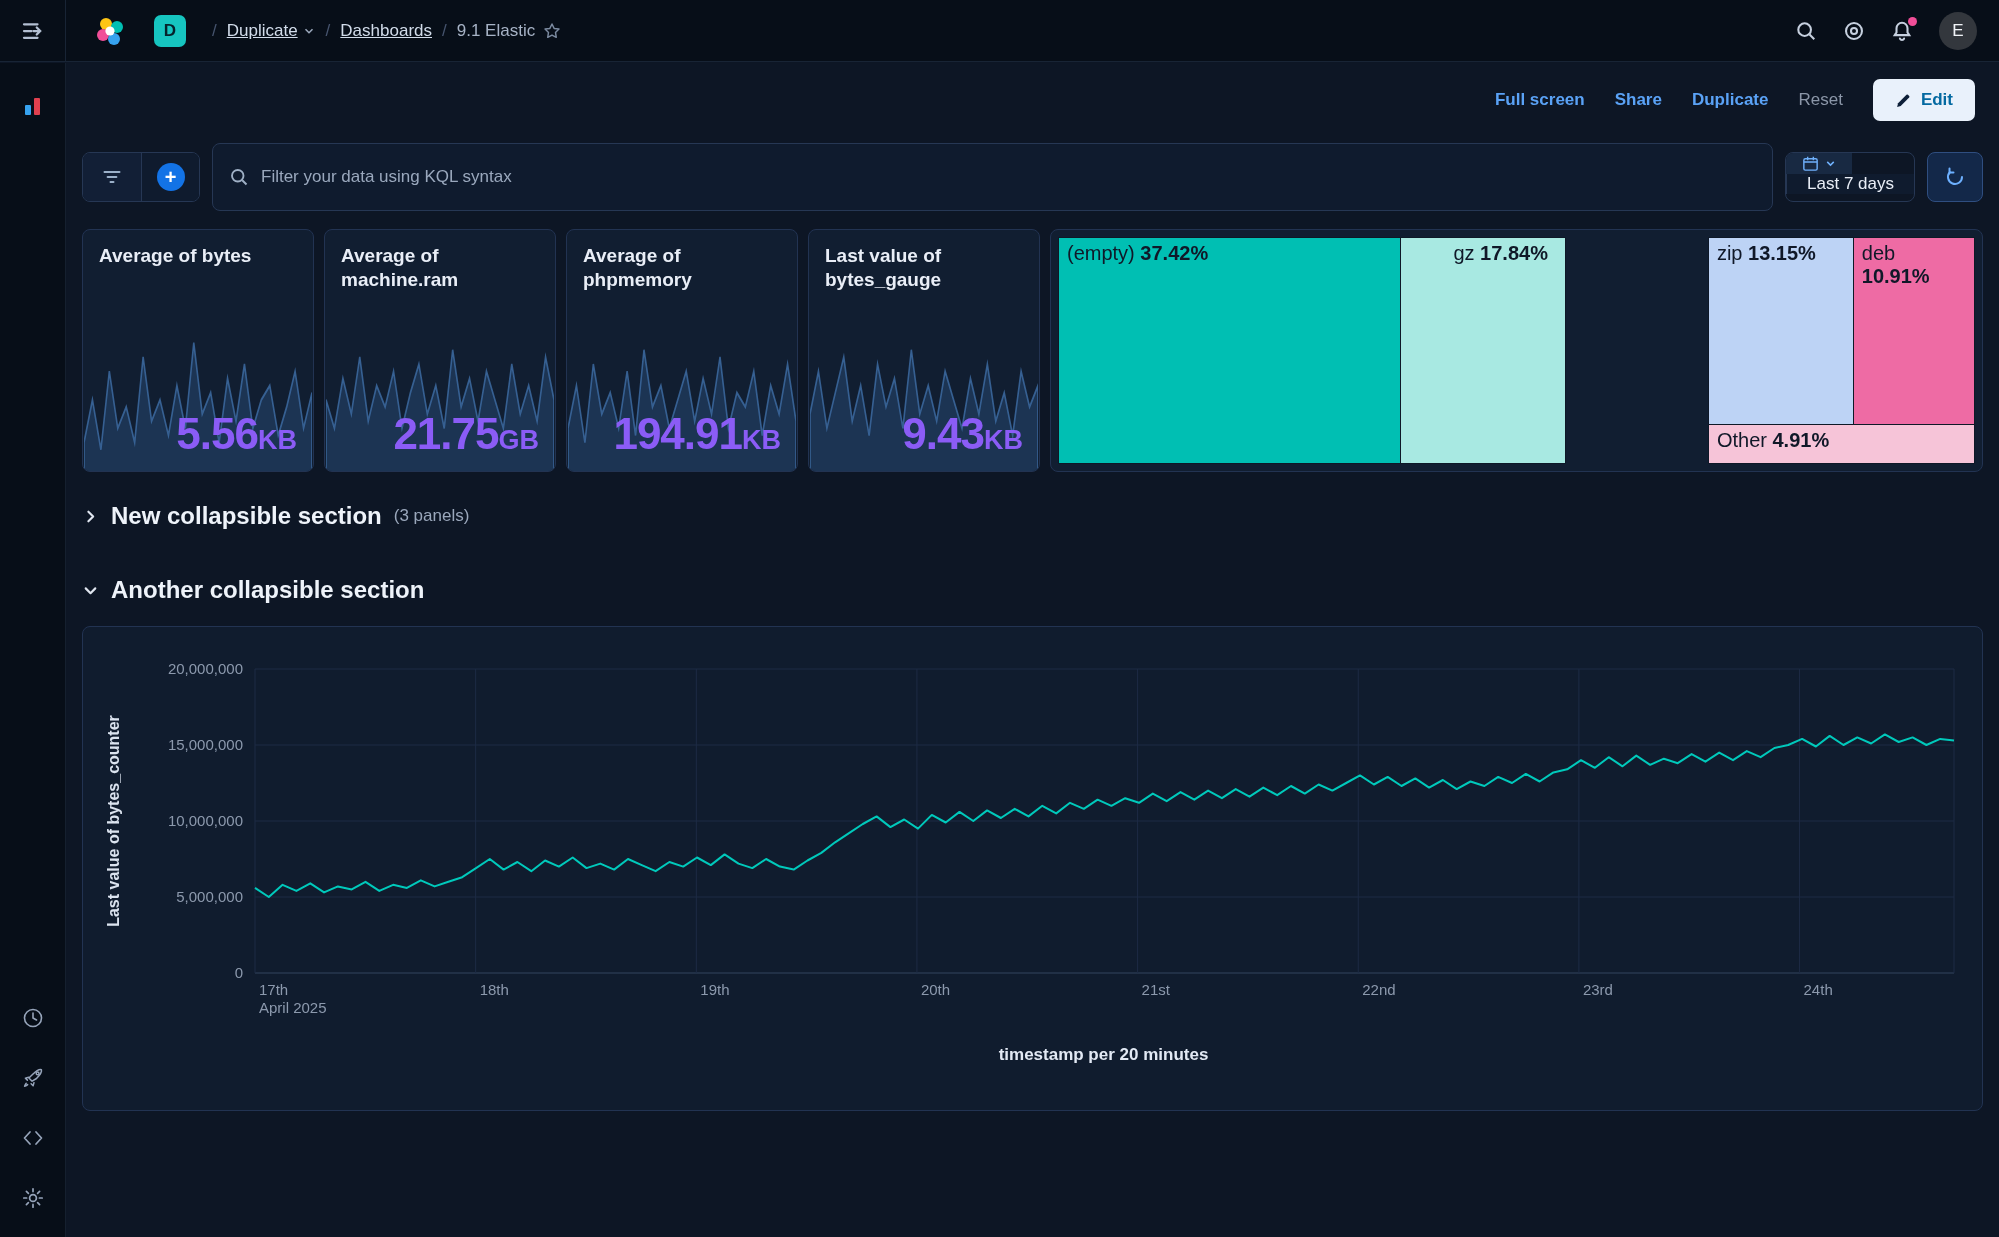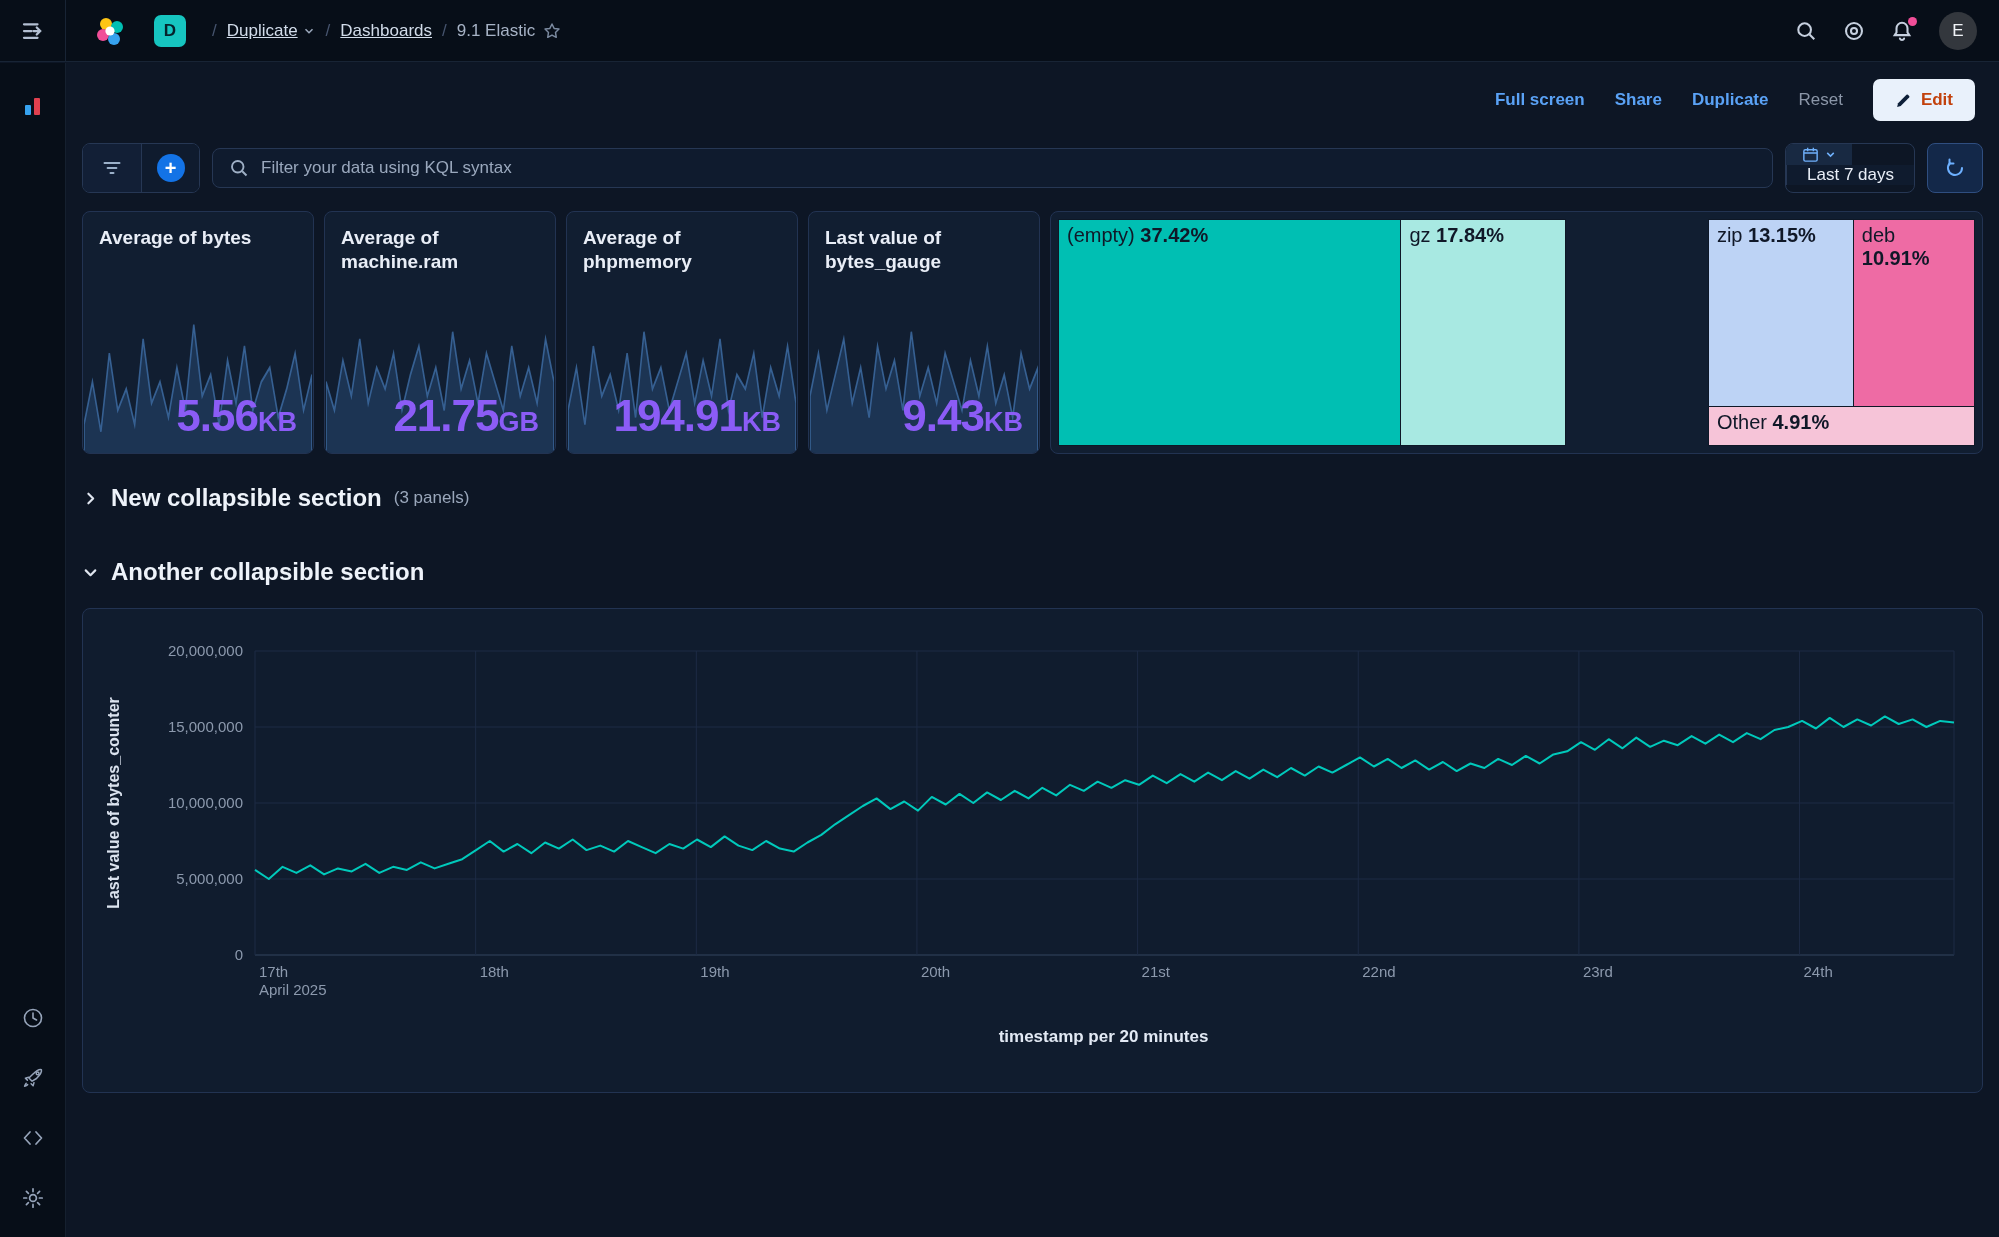--- a/index.html
+++ b/index.html
@@ -33,29 +33,29 @@
   .side-btn{width:42px;height:42px;display:flex;align-items:center;justify-content:center;
             background:none;border:none;cursor:pointer;margin-bottom:18px;}
 
   
   .content{position:absolute;top:63px;left:66px;right:0;bottom:0;overflow:hidden;}
 
   .action-bar{height:74px;display:flex;align-items:center;justify-content:flex-end;gap:30px;padding-right:24px;}
   .text-btn{background:none;border:none;font-size:17px;font-weight:600;color:#5aa2f6;cursor:pointer;padding:0;}
   .text-btn.disabled{color:#8b96a8;font-weight:400;}
   .edit-btn{display:flex;align-items:center;gap:9px;height:42px;padding:0 22px;border:none;border-radius:7px;
-            background:#e9f1fb;color:#c2410c;font-size:17px;font-weight:600;cursor:pointer;}
+            background:#e9f1fb;color:#0369a1;font-size:17px;font-weight:600;cursor:pointer;}
 
   .filter-bar{display:flex;align-items:center;margin:6px 16px 0 16px;gap:12px;}
   .fb-group{display:flex;height:50px;border:1px solid #263754;border-radius:8px;overflow:hidden;}
   .fb-seg{width:58px;display:flex;align-items:center;justify-content:center;background:#121f36;border:none;cursor:pointer;}
   .fb-seg + .fb-seg{border-left:1px solid #263754;background:#0f1b2e;}
   .plus-circle{width:28px;height:28px;border-radius:50%;background:#1373e6;color:#fff;font-size:20px;font-weight:bold;
                display:flex;align-items:center;justify-content:center;line-height:1;}
-  .kql-box{flex:1;display:flex;align-items:center;height:40px;background:#0f1b2e;border:1px solid #263754;
+  .kql-box{flex:1;display:flex;align-items:center;height:68px;background:#0f1b2e;border:1px solid #263754;
            border-radius:8px;padding:0 16px;gap:10px;}
   .kql-box input{flex:1;background:transparent;border:none;outline:none;color:#e9eef7;font-size:17px;}
   .kql-box input::placeholder{color:#9aa8bd;}
   .time-group{display:flex;height:50px;border:1px solid #263754;border-radius:8px;overflow:hidden;flex-direction:column;}
   .time-cal{width:66px;display:flex;align-items:center;justify-content:center;gap:4px;background:#182942;border:none;cursor:pointer;}
   .time-label{display:flex;align-items:center;padding:0 20px;background:#0f1b2e;color:#e9eef7;font-size:17px;
               border:none;border-left:1px solid #263754;cursor:pointer;}
   .refresh-btn{width:56px;height:50px;border-radius:8px;background:#132849;border:1px solid #2f4e80;
                display:flex;align-items:center;justify-content:center;cursor:pointer;}
 
@@ -293,21 +293,21 @@
               <polyline points="0,40 0.00,24.80 3.70,13.40 7.41,28.60 11.11,19.10 14.81,9.60 18.52,26.70 22.22,17.20 25.93,30.50 29.63,11.50 33.33,22.90 37.04,15.30 40.74,28.60 44.44,7.70 48.15,24.80 51.85,17.20 55.56,26.70 59.26,13.40 62.96,21.00 66.67,28.60 70.37,15.30 74.07,24.80 77.78,11.50 81.48,26.70 85.19,19.10 88.89,30.50 92.59,13.40 96.30,22.90 100.00,17.20 100,40" fill="none" stroke="#3e6ea6" stroke-width="0.7" opacity="0.8"></polyline>
             </svg>
           </div>
         <div class="metric-value">
           <span class="num">9.43</span><span class="unit">KB</span>
         </div>
       </div>
       <div class="treemap-panel">
         <div class="treemap">
             <div class="tm-cell" style="left: 0%; top: 0%; width: 37.42%; height: 100%; background: rgb(0, 191, 179);"><span class="tm-txt"><span>(empty) </span><b>37.42%</b></span></div>
-            <div class="tm-cell" style="left: 37.42%; top: 0%; width: 17.84%; height: 100%; background: rgb(168, 233, 226);"><span class="tm-txt"><span>gz </span><b>17.84%</b></span></div>
+            <div class="tm-cell" style="left: 37.42%; top: 0%; width: 17.84%; height: 100%; background: rgb(168, 233, 226); padding-left: 44px;"><span class="tm-txt"><span>gz </span><b>17.84%</b></span></div>
             <div class="tm-cell" style="left: 71.03%; top: 0%; width: 15.8336%; height: 83.0514%; background: rgb(189, 211, 245);"><span class="tm-txt"><span>zip </span><b>13.15%</b></span></div>
             <div class="tm-cell" style="left: 86.8636%; top: 0%; width: 13.1364%; height: 83.0514%; background: rgb(238, 107, 164);"><span class="tm-txt wrap"><span>deb </span><b>10.91%</b></span></div>
             <div class="tm-cell" style="left: 71.03%; top: 83.0514%; width: 28.97%; height: 16.9486%; background: rgb(246, 196, 216);"><span class="tm-txt"><span>Other </span><b>4.91%</b></span></div>
           </div>
       </div>
     </div>
 
     <div class="section-hdr first">
       <svg width="17" height="17" viewBox="0 0 16 16" fill="none" stroke="#dfe5ef" stroke-width="2" stroke-linecap="round" stroke-linejoin="round">
           <path d="M6 3.5l4.5 4.5L6 12.5"></path>

